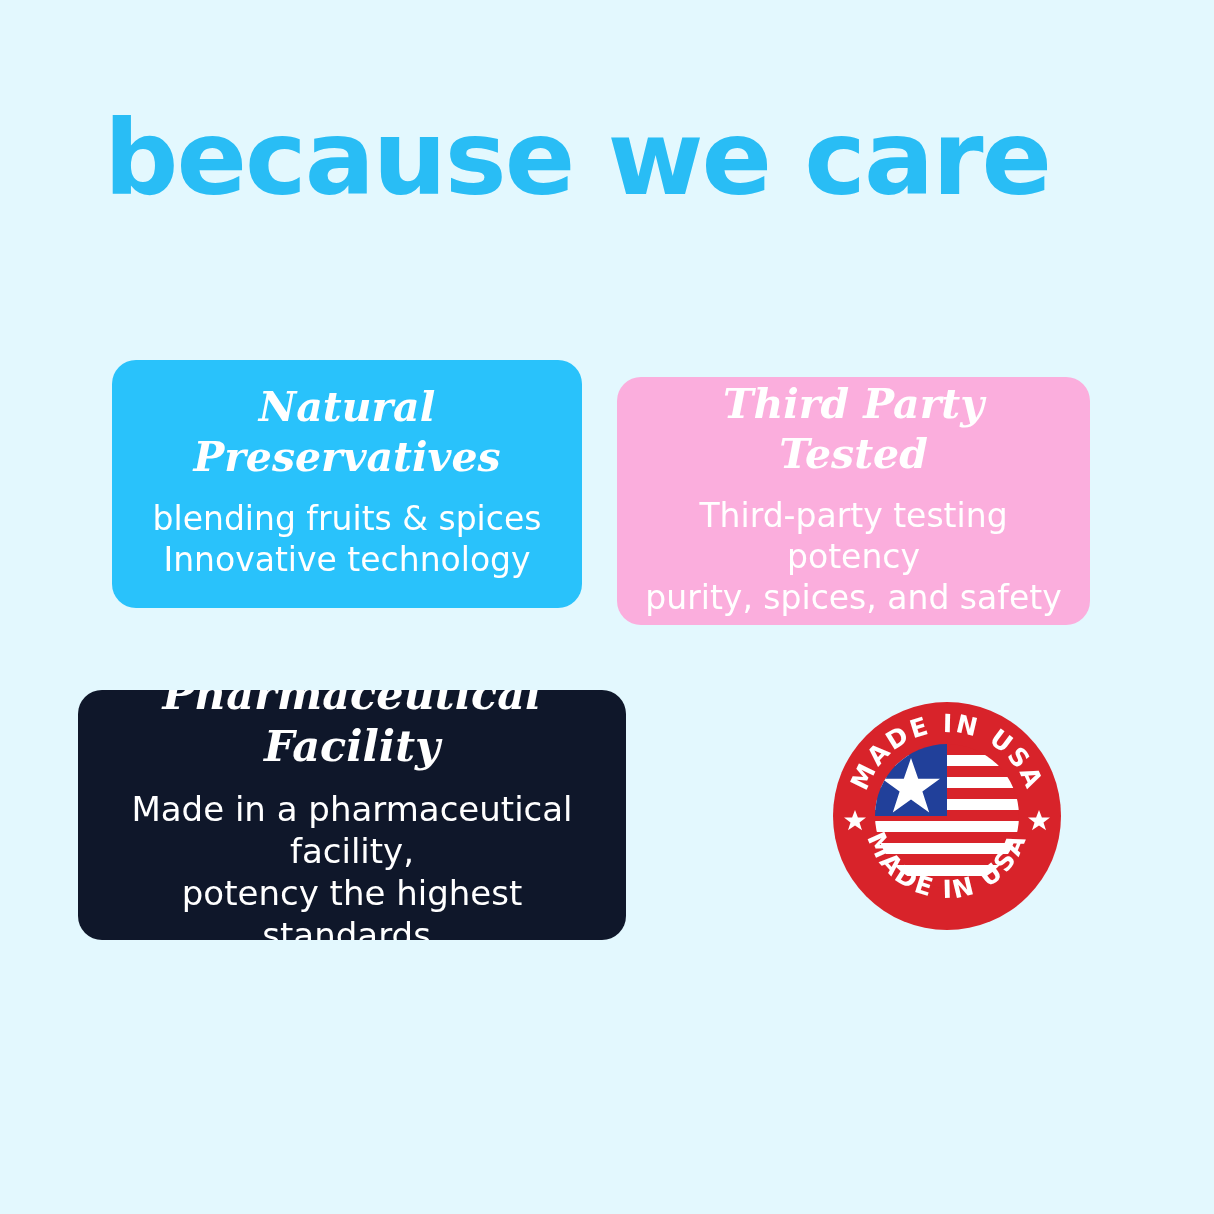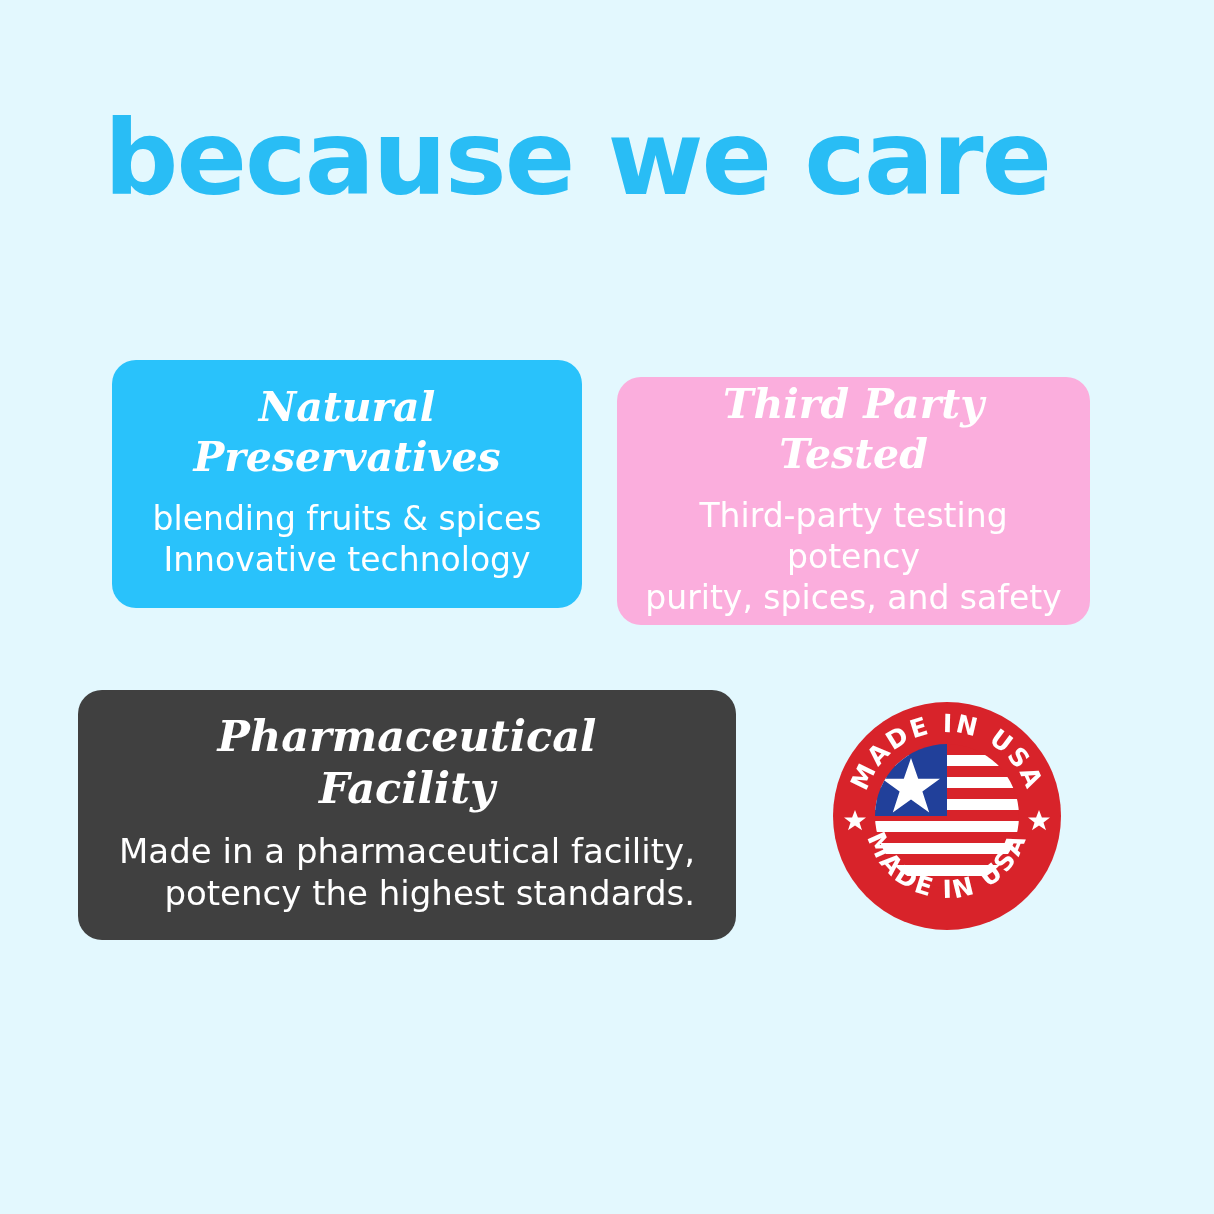--- a/index.html
+++ b/index.html
@@ -99,33 +99,32 @@
   }
   #card-third-party-tested .card-body {
     font-size: 33px;
     line-height: 41px;
   }
 
   
   #card-pharmaceutical-facility {
     left: 78px;
     top: 690px;
-    width: 658px;
+    width: 548px;
     height: 250px;
-    background: #404040;
+    background: #0f172a;
   }
   #card-pharmaceutical-facility .card-title {
     font-size: 43px;
     line-height: 52px;
     margin-bottom: 16px;
   }
   #card-pharmaceutical-facility .card-body {
     font-size: 34px;
     line-height: 42px;
-    text-align: right;
   }
 
   .nowrap-line { display: block; }
 
   
   #made-in-usa-badge {
     position: absolute;
     left: 833px;
     top: 702px;
     width: 228px;

